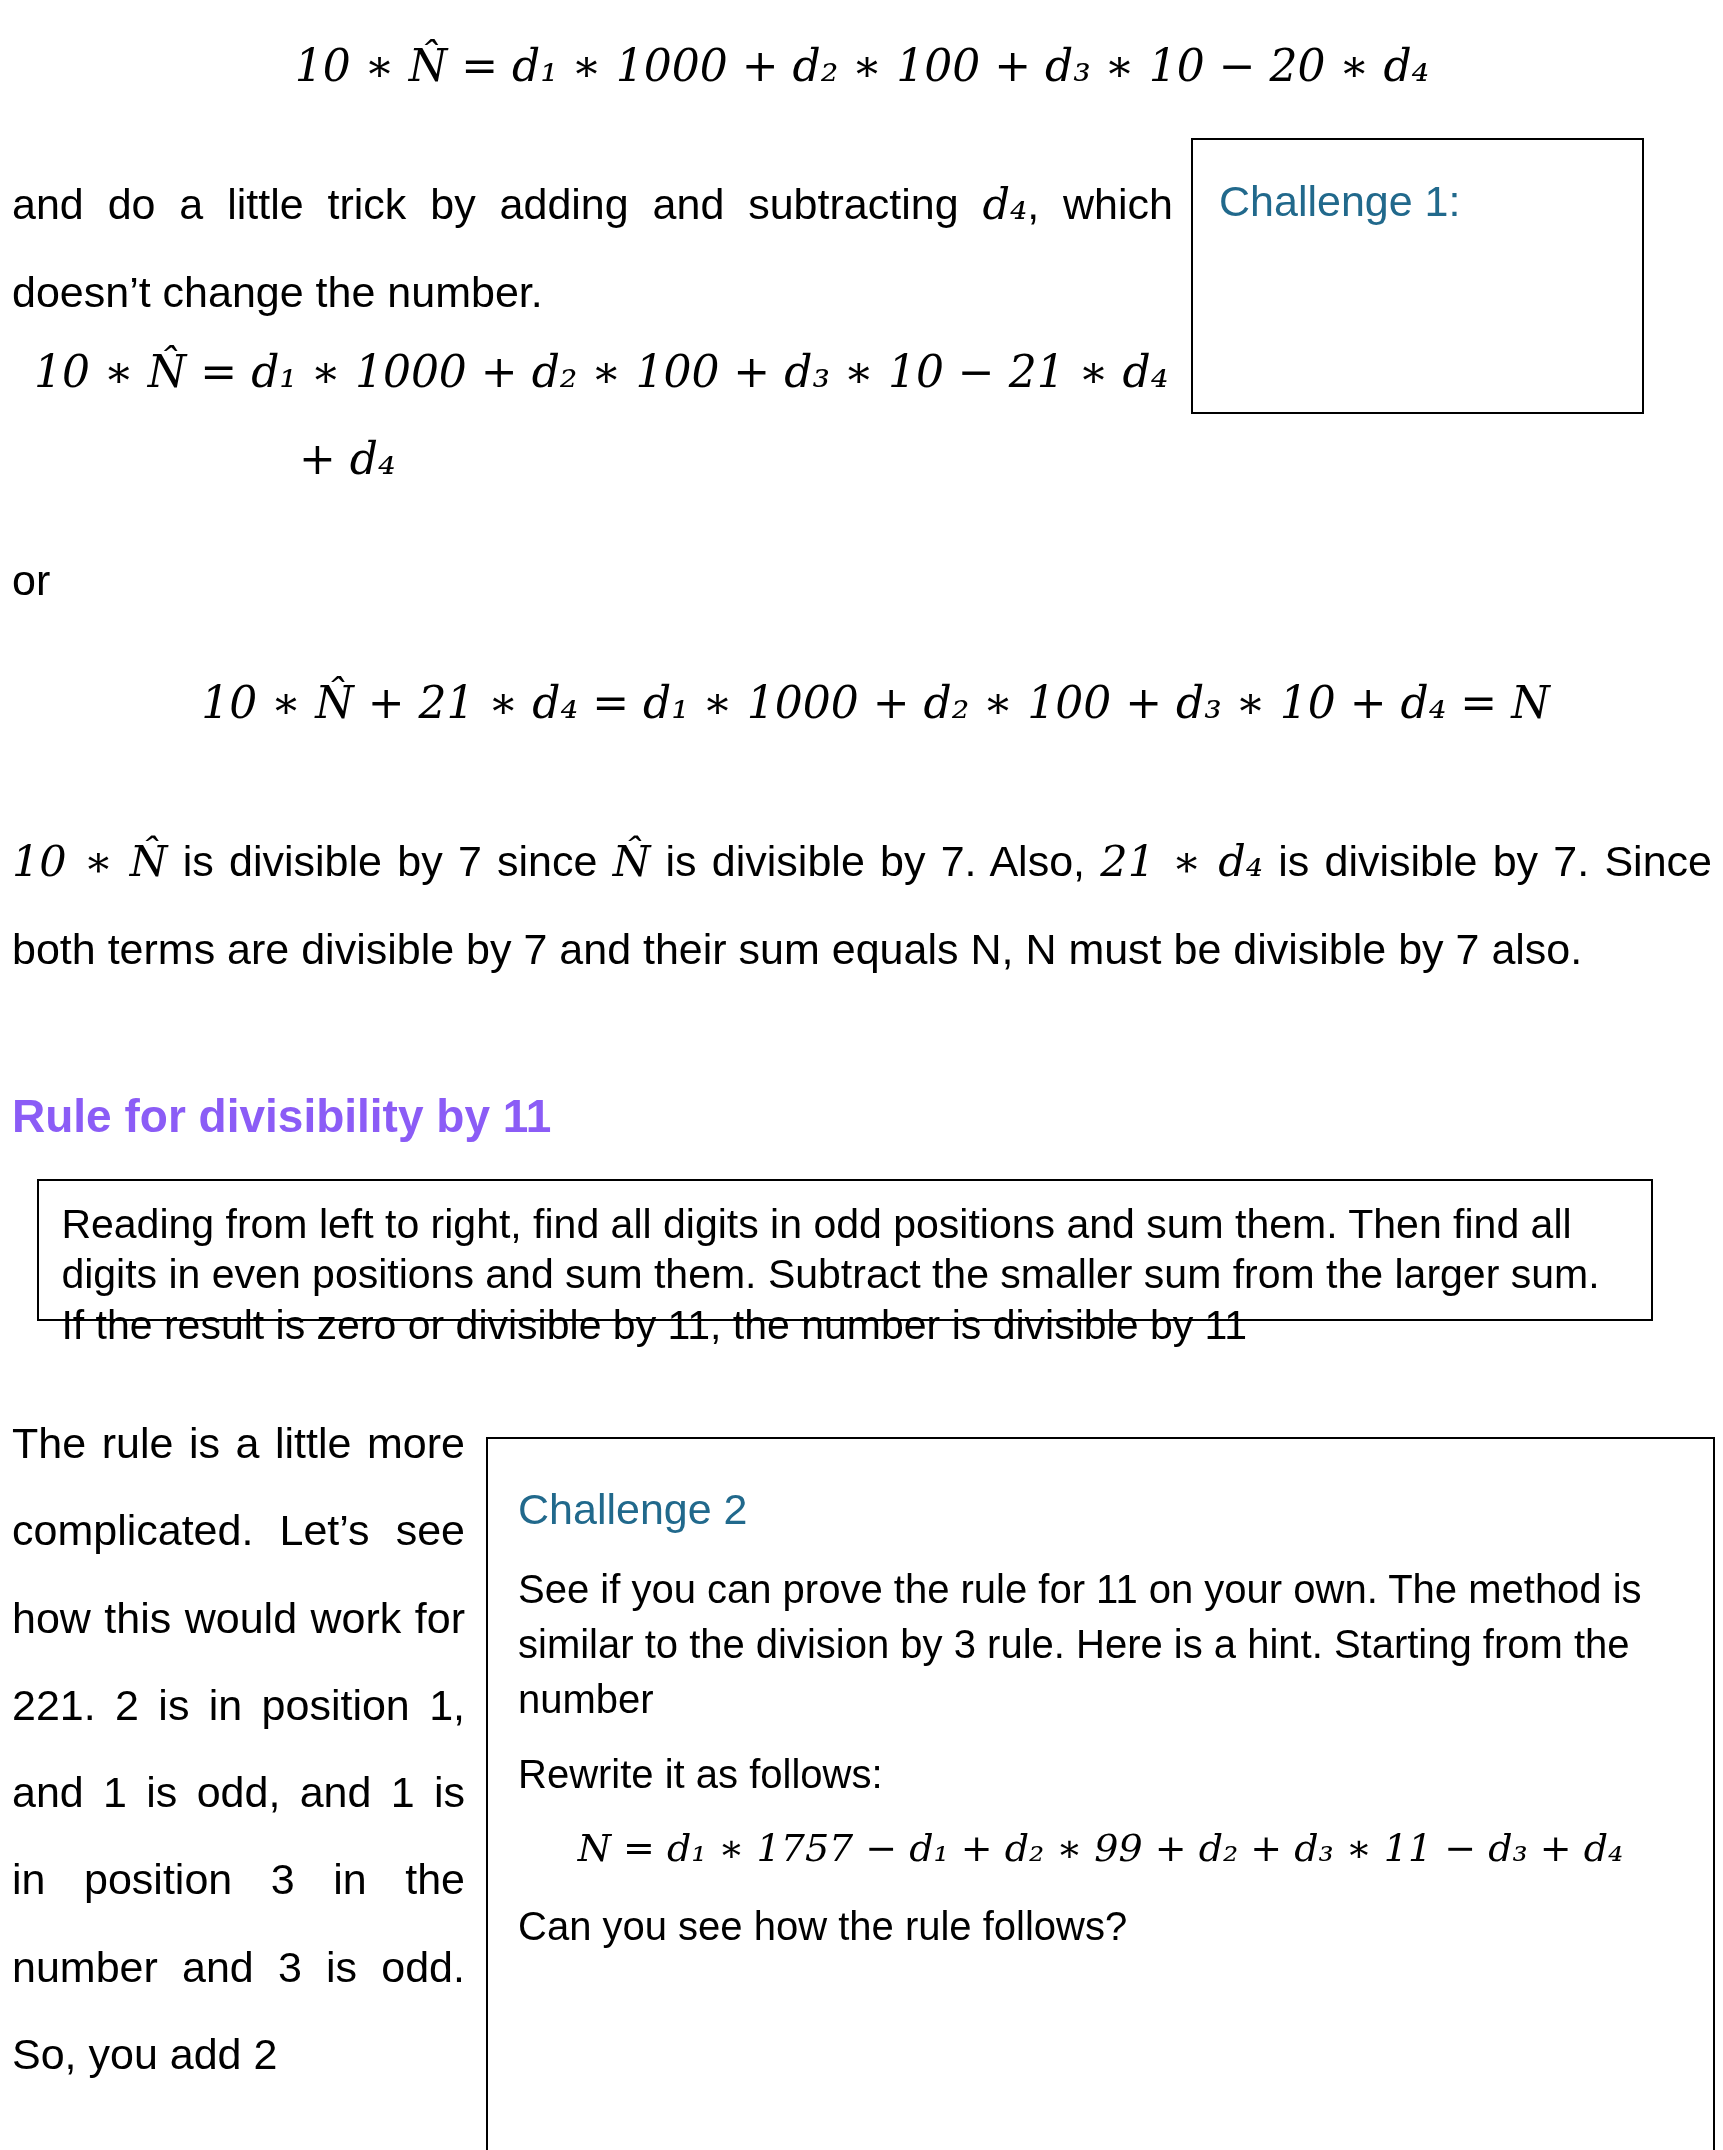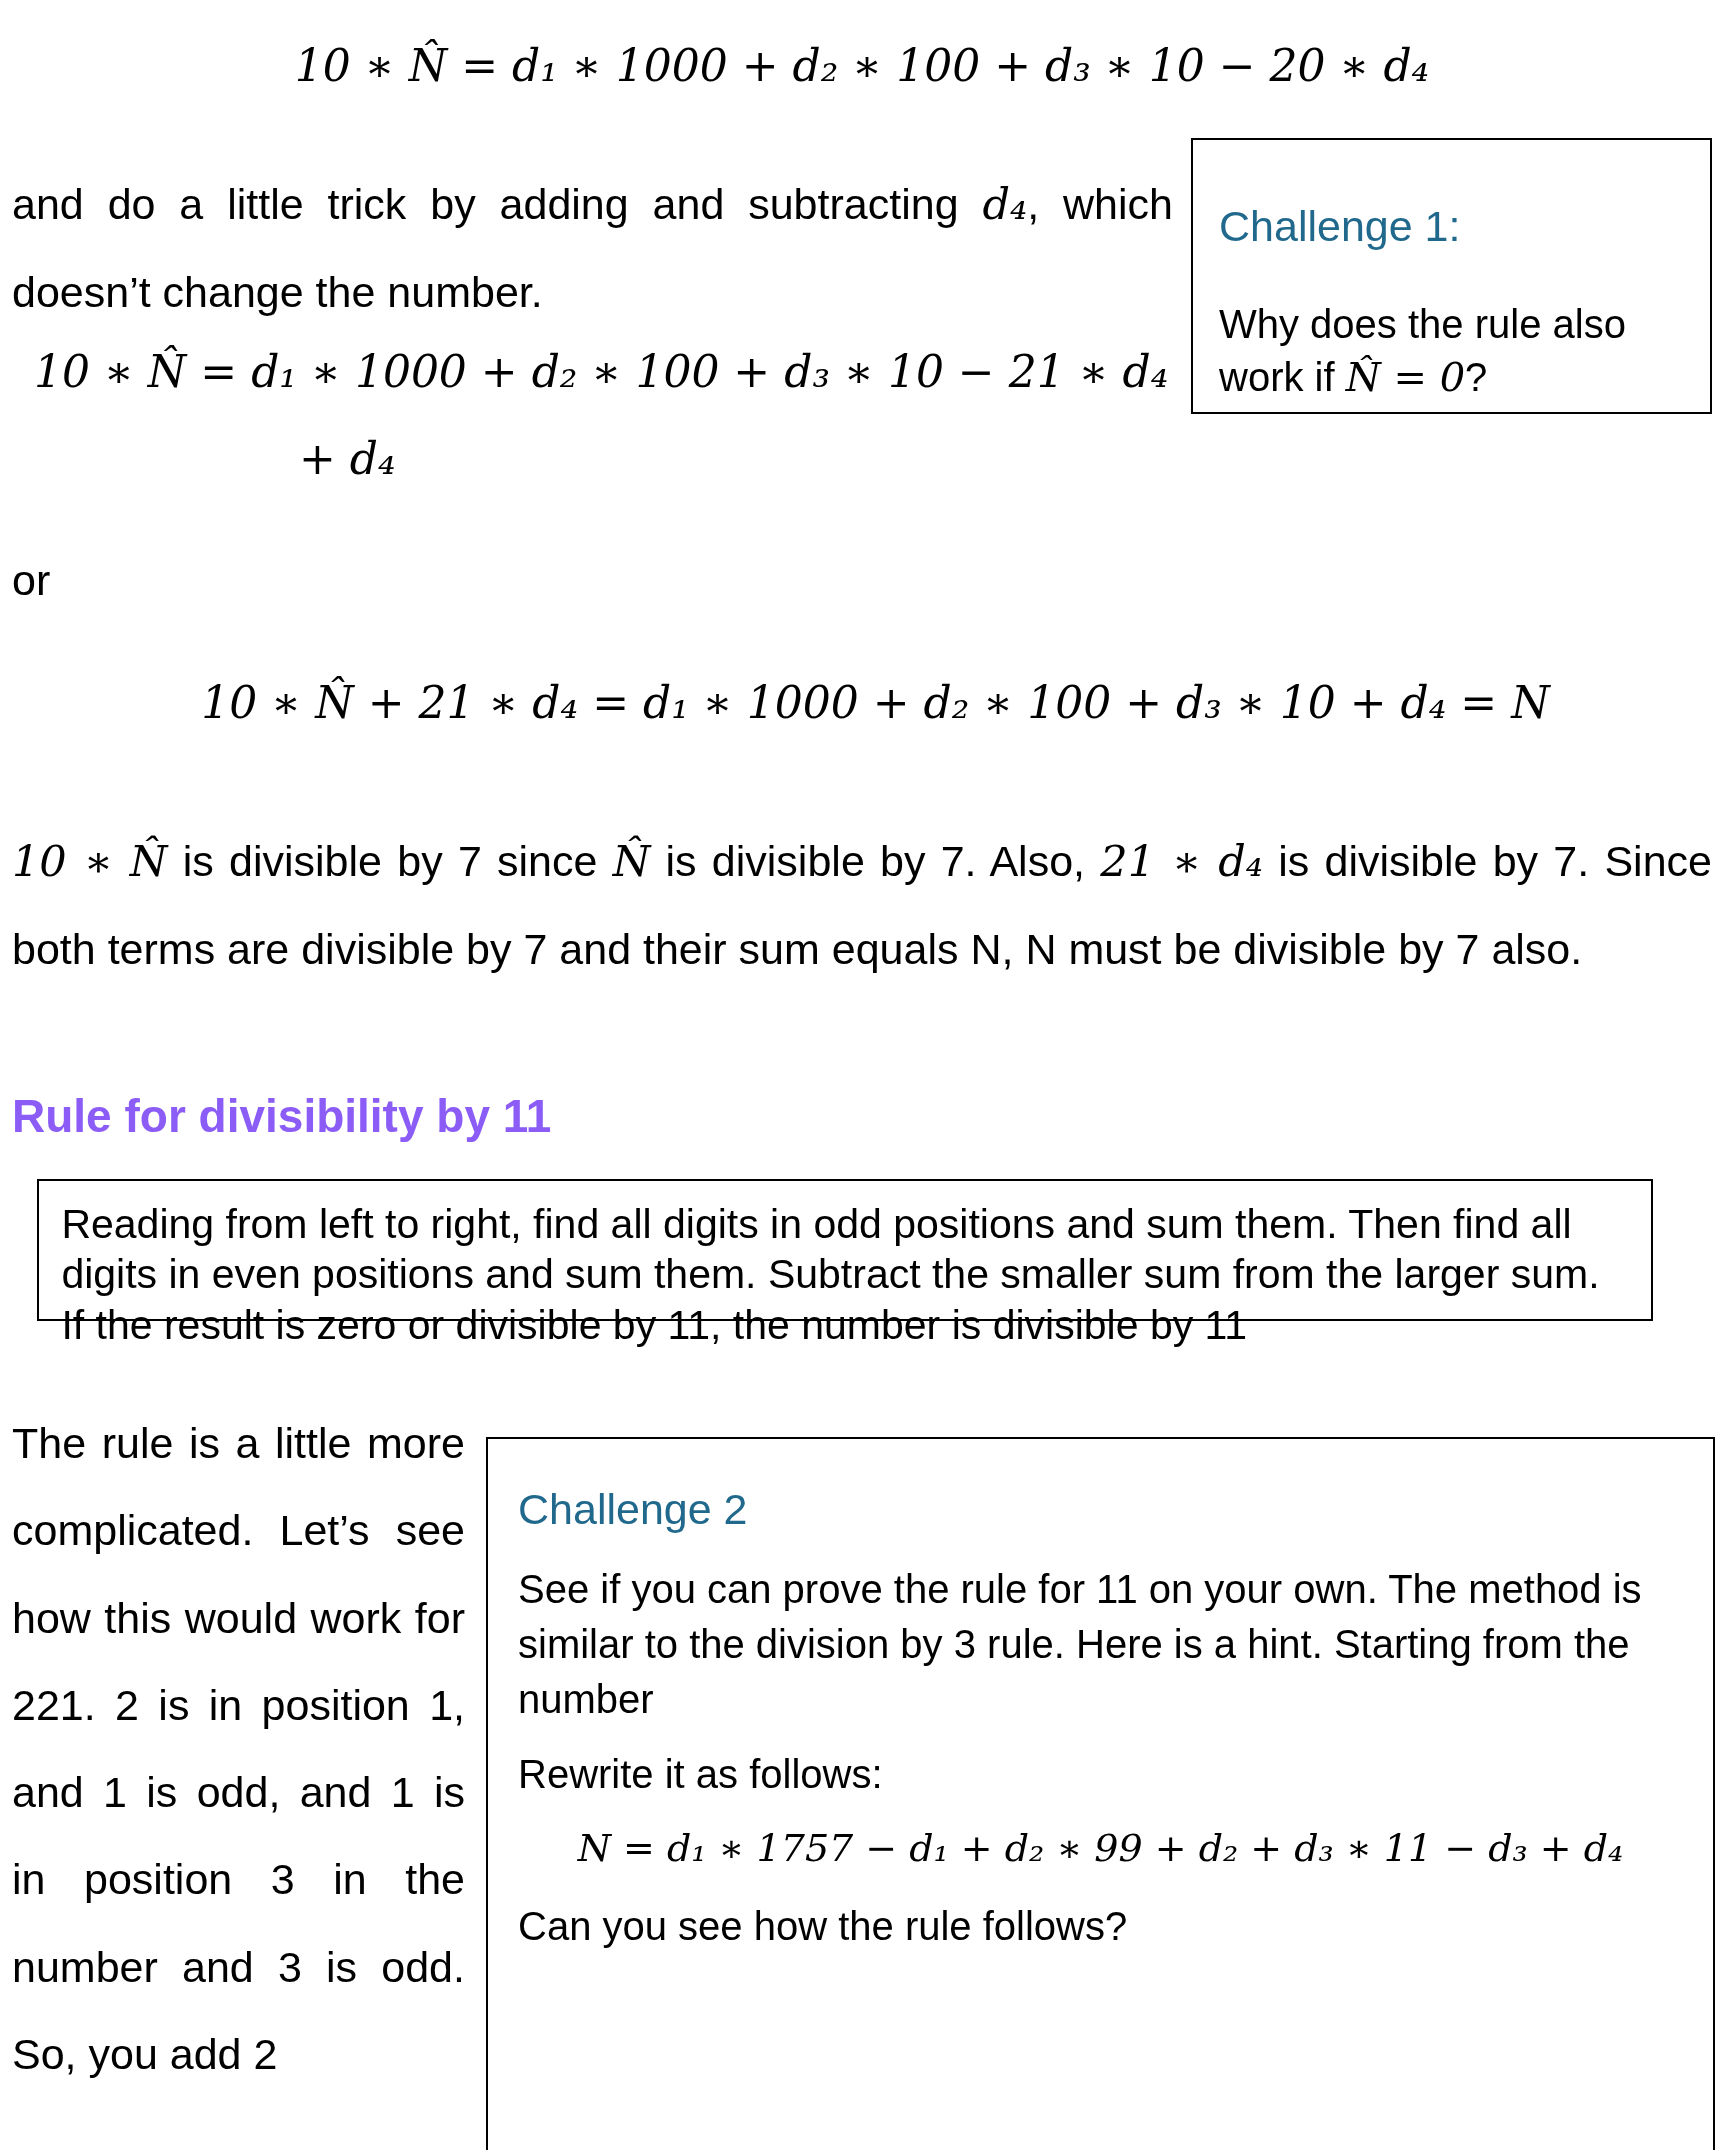--- a/index.html
+++ b/index.html
@@ -44,25 +44,22 @@
 </style>
 </head>
 <body>
 
 <div class="abs eq eq-center" style="top:38px;">10 ∗ N̂ = d₁ ∗ 1000 + d₂ ∗ 100 + d₃ ∗ 10 − 20 ∗ d₄</div>
 
 <p class="abs body-text justify" style="top:117px; left:12px; width:1161px;">
   <span>and do a little trick by adding and subtracting </span><span class="math">d₄</span><span>, which doesn’t change the number.</span>
 </p>
 
-<div class="abs challenge-box" style="top:138px; left:1191px; width:521px; height:276px; padding:27px 26px;">
+<div class="abs challenge-box" style="top:138px; left:1191px; width:453px; height:276px; padding:2px 26px;">
   <div class="challenge-heading" style="margin-top:32px;">Challenge 1:</div>
-  <p class="small-text" style="margin-top:43px;">
-    <span>Why does the rule also work if </span><span class="math">N̂ = 0</span><span>?</span>
-  </p>
 </div>
 
 <div class="abs eq" style="top:344px; left:34px;">10 ∗ N̂ = d₁ ∗ 1000 + d₂ ∗ 100 + d₃ ∗ 10 − 21 ∗ d₄</div>
 <div class="abs eq" style="top:431px; left:299px;">+ d₄</div>
 
 <div class="abs body-text single" style="top:555px; left:12px;">or</div>
 
 <div class="abs eq eq-center" style="top:675px;padding-left:27px;">10 ∗ N̂ + 21 ∗ d₄ = d₁ ∗ 1000 + d₂ ∗ 100 + d₃ ∗ 10 + d₄ = N</div>
 
 <p class="abs body-text justify" style="top:774px; left:12px; width:1700px;">

